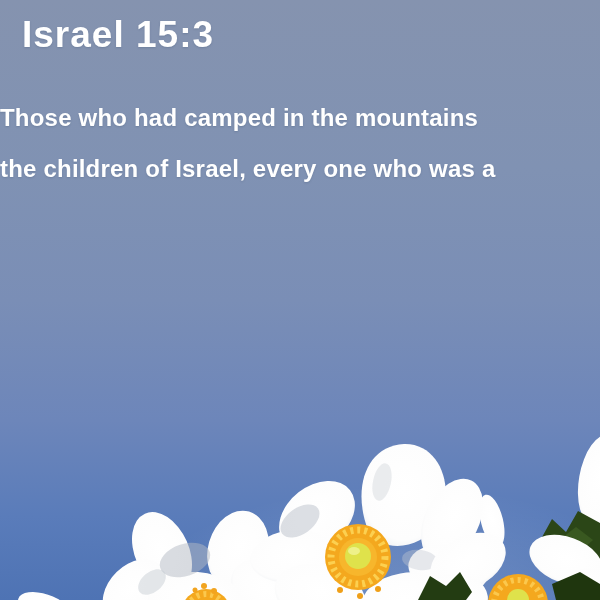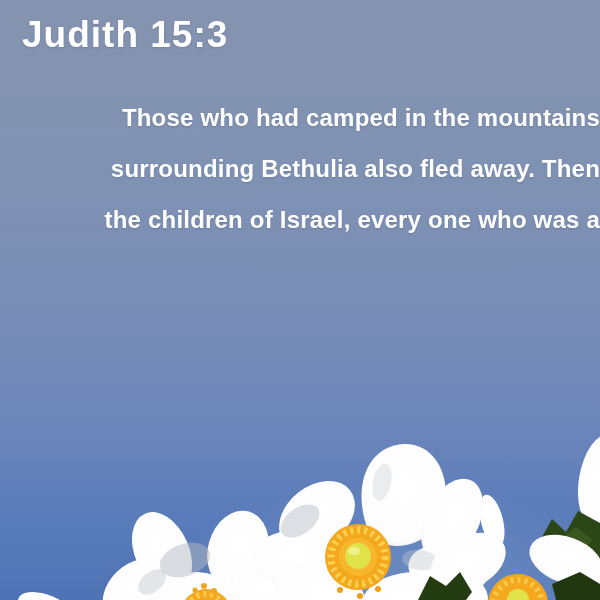--- a/index.html
+++ b/index.html
@@ -32,21 +32,21 @@
     font-size: 37px;
     font-weight: bold;
     letter-spacing: 1px;
     text-shadow: 0 1px 2px rgba(55, 75, 105, 0.25);
   }
   .verse {
     position: absolute;
     top: 92px;
     left: 0;
     right: 0;
-    text-align: right;
+    text-align: left;
     color: #ffffff;
     font-size: 24px;
     font-weight: bold;
     letter-spacing: 0.2px;
     text-shadow: 0 1px 2px rgba(55, 75, 105, 0.25);
   }
   .vline {
     height: 51px;
     line-height: 51px;
     white-space: nowrap;
@@ -139,21 +139,20 @@
         <circle cx="518" cy="600" r="11" fill="#dfe24b"></circle>
       </g>
     </g>
 
     <path d="M418 600 L430 576 L446 586 L460 572 L472 592 L466 600 Z" fill="#233c12"></path>
     <path d="M552 584 L580 572 L600 584 L600 600 L556 600 Z" fill="#1f360e"></path>
 
     <ellipse cx="44" cy="607" rx="27" ry="13" fill="url(#pg)" transform="rotate(18 44 607)"></ellipse>
   </svg>
 
-  <h1 class="title">Judith 15:3</h1>
+  <h1 class="title">Israel 15:3</h1>
 
   <div class="verse">
     <div class="vline">Those who had camped in the mountains</div>
-    <div class="vline">surrounding Bethulia also fled away. Then</div>
     <div class="vline">the children of Israel, every one who was a</div>
   </div>
 
 </div>
 
 </body></html>

